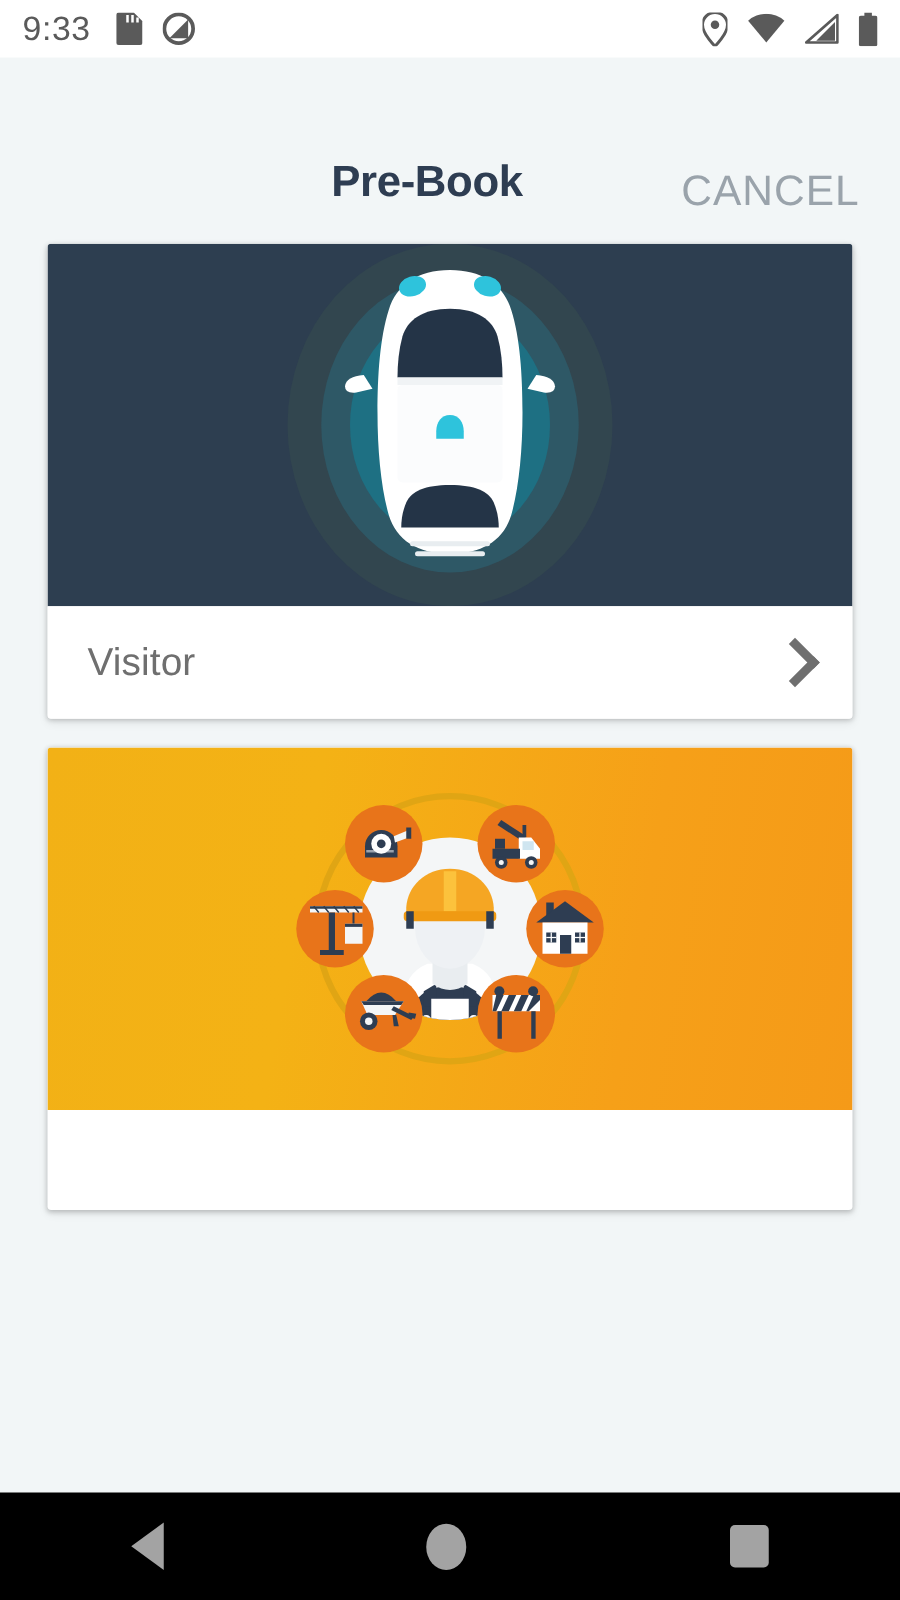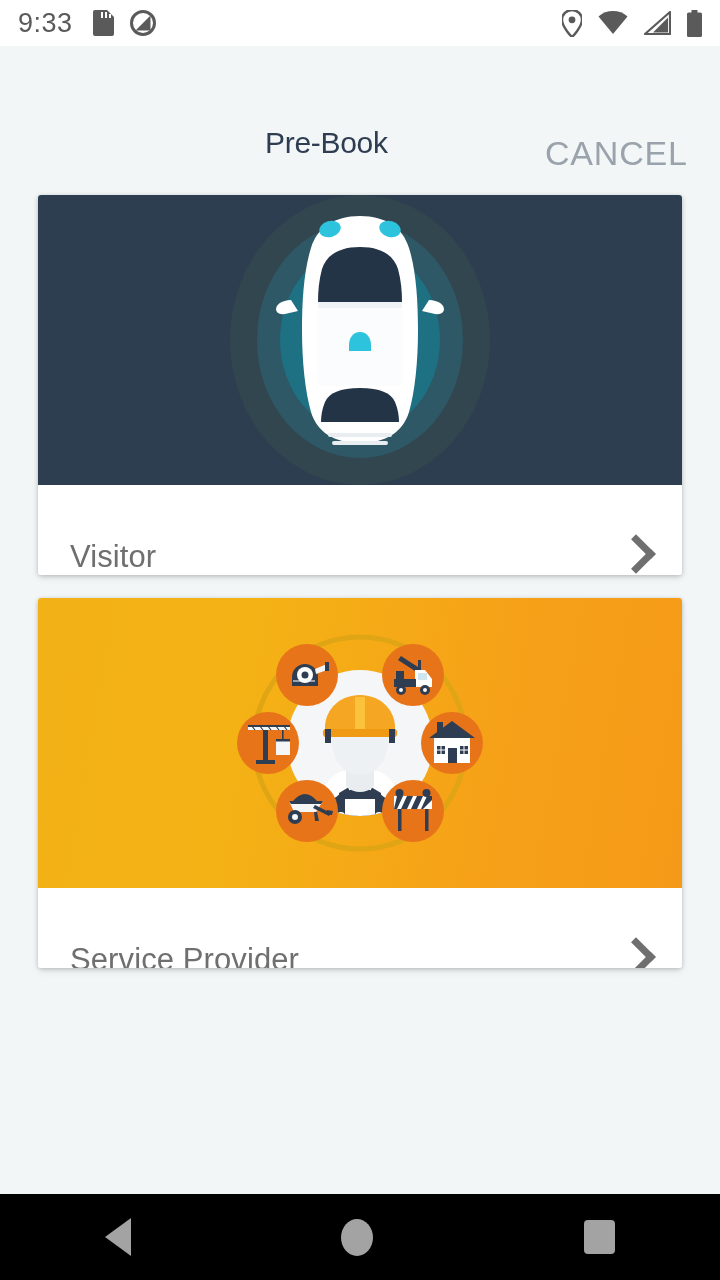--- a/index.html
+++ b/index.html
@@ -38,21 +38,21 @@
   .sb-ico { display:block; }
 
   
   #header {
     position:absolute; top:46px; left:0;
     width:720px; height:150px;
   }
   #page-title {
     position:absolute;
     left:265px; top:80px;
-    font-size:30px; font-weight:normal;
+    font-size:35px; font-weight:bold;
     color:#2e3d52;
     letter-spacing:-0.3px;
   }
   #cancel-button {
     position:absolute;
     left:545px; top:88px;
     font-size:34px; color:#9aa3ab;
     letter-spacing:0.8px;
     cursor:pointer;
     background:none; border:none;
@@ -78,21 +78,21 @@
   }
   #visitor-media { background:#2d3e50; }
   #service-media {
     background:linear-gradient(100deg,#f2b116 0%,#f4b215 32%,#f6a018 72%,#f59a18 100%);
   }
 
   .card-footer {
     position:relative;
     height:90px;
     background:#ffffff;
-    display:flex; align-items:flex-end;
+    display:flex; align-items:center;
     padding:0 32px 0 32px;
   }
   .card-label {
     font-size:31px; color:#6f6f6f;
     letter-spacing:0.1px;
   }
   .chevron-right {
     margin-left:auto;
     width:30px; height:42px;
     position:relative;
@@ -378,24 +378,20 @@
 
           <rect x="41" y="157" width="19" height="4" fill="#2e3d52"></rect>
 
           <rect x="67" y="127" width="1.6" height="9" fill="#2e3d52"></rect>
           <rect x="61" y="136" width="14" height="16" fill="#f4f6f7"></rect>
           <rect x="61" y="136" width="14" height="2.5" fill="#2e3d52"></rect>
         </g>
 
       </svg>
     </div>
-    <div class="card-footer">
-      <span class="card-label">Service Provider</span>
-      <span class="chevron-right"></span>
-    </div>
   </div>
 
   <div id="nav-bar">
     <div id="nav-back"></div>
     <div id="nav-home"></div>
     <div id="nav-recents"></div>
   </div>
 
 </div>
 

